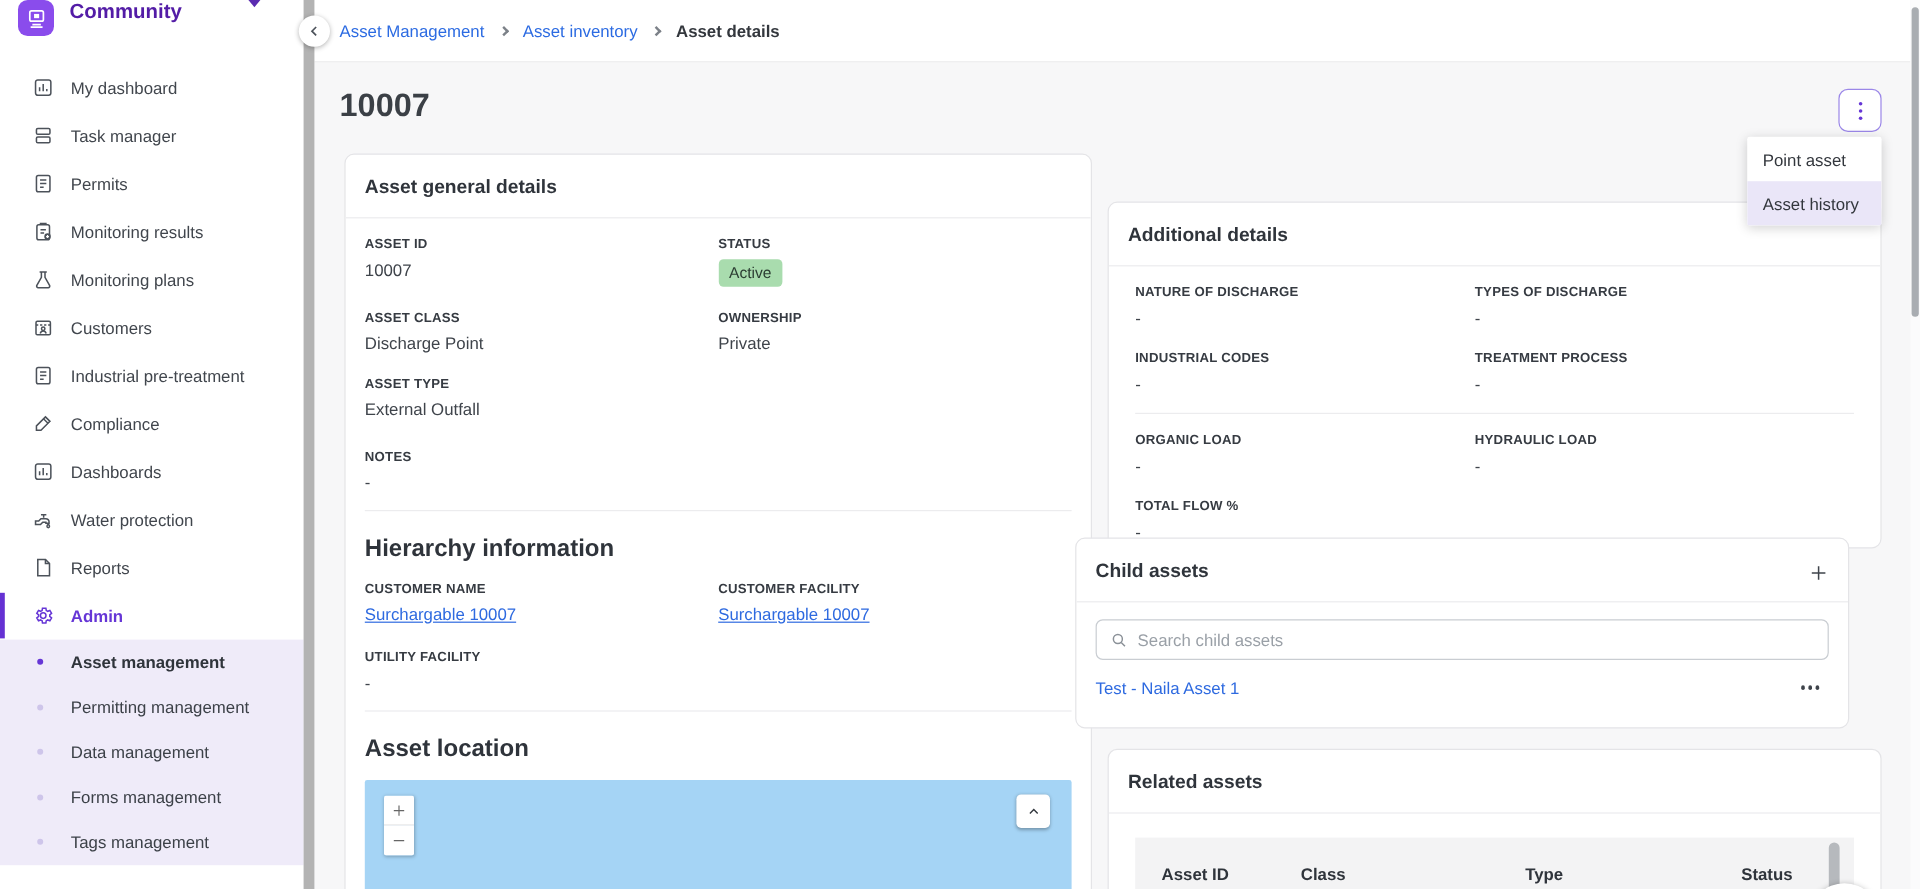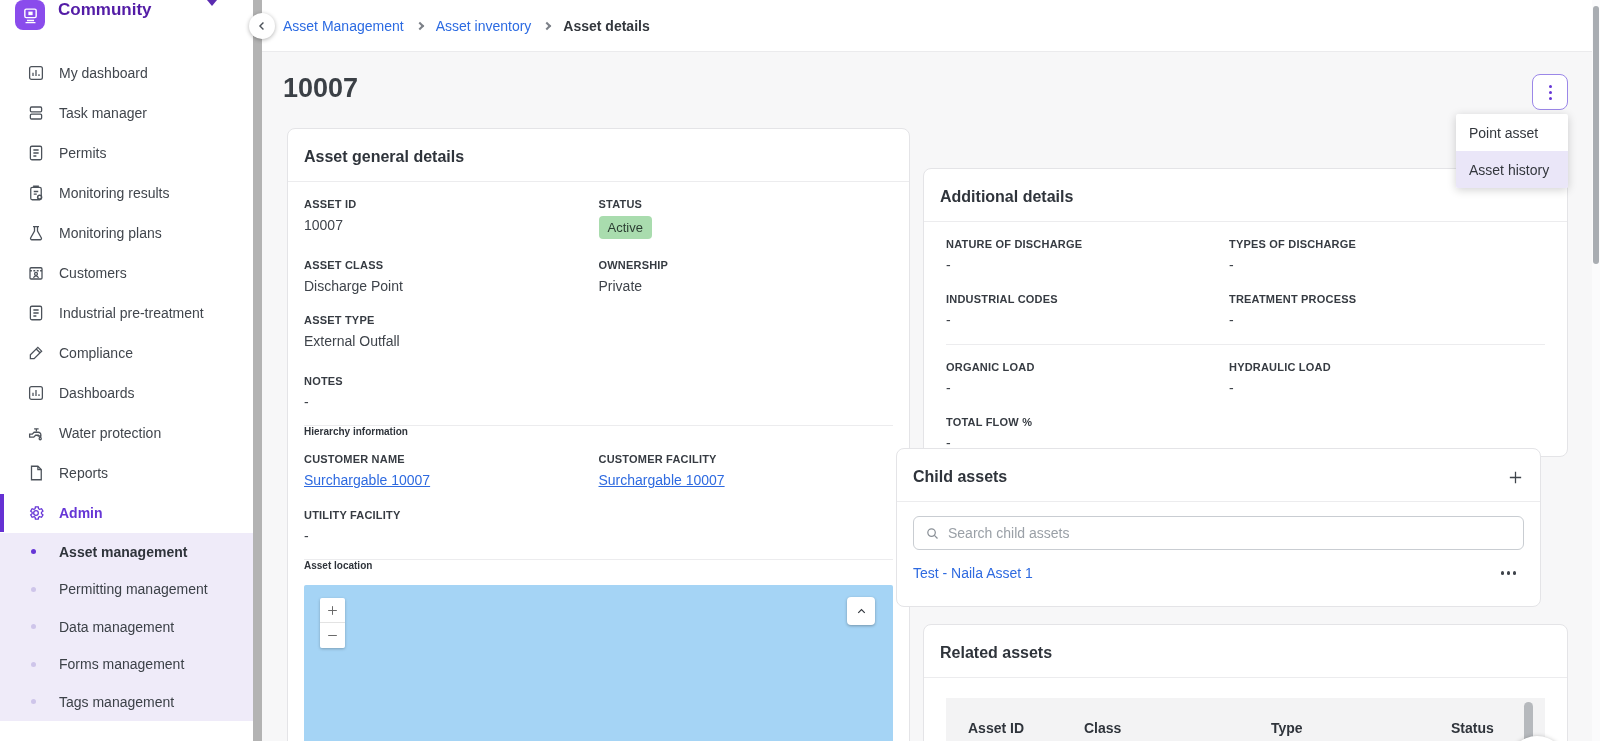--- a/index.html
+++ b/index.html
@@ -52,21 +52,21 @@
   #card-children { left:634px; top:448px; width:645px; height:159px; }
   #card-related { left:661px; top:624px; width:645px; height:190px; }
 
   .gbody { padding:16px; }
   .fgrid { display:grid; grid-template-columns:1fr 1fr; row-gap:20px; }
   .flabel { font-size:11px; font-weight:700; color:#363b42; letter-spacing:.2px; }
   .fvalue { margin-top:7px; font-size:14px; color:#3f444b; }
   .badge-active { display:inline-block; background:#a9dcae; color:#2c3e33; font-size:13px; padding:4px 9px; border-radius:4px; margin-top:6px; }
   .val-link { color:#2e6ae0; text-decoration:underline; font-size:14px; margin-top:7px; display:inline-block; cursor:pointer; }
   .sect-divider { border-top:1px solid #ececee; margin:15px 0 0 0; }
-  .sect-title { font-size:10px; font-weight:700; color:#2f343b; }
+  .sect-title { font-size:20px; font-weight:700; color:#2f343b; margin-top:20px; }
 
   .map { margin-top:14px; height:200px; background:#a5d4f5; position:relative; border-radius:2px; }
   .map-zoom { position:absolute; left:16px; top:13px; width:25px; box-shadow:0 1px 3px rgba(0,0,0,.25); border-radius:2px; overflow:hidden; }
   .map-zoom .zbtn { width:25px; height:25px; background:#fff; display:flex; align-items:center; justify-content:center; font-size:16px; color:#666; cursor:pointer; }
   .map-zoom .zbtn:first-child { border-bottom:1px solid #e3e3e3; }
   .map-collapse { position:absolute; right:18px; top:12px; width:28px; height:28px; background:#fff; border-radius:4px; box-shadow:0 1px 3px rgba(0,0,0,.3); display:flex; align-items:center; justify-content:center; cursor:pointer; }
 
   .abody { padding:16px 22px; }
   .asec { display:grid; grid-template-columns:283px 1fr; row-gap:20px; }
   .asec1 { padding-bottom:16px; border-bottom:1px solid #ececee; }

